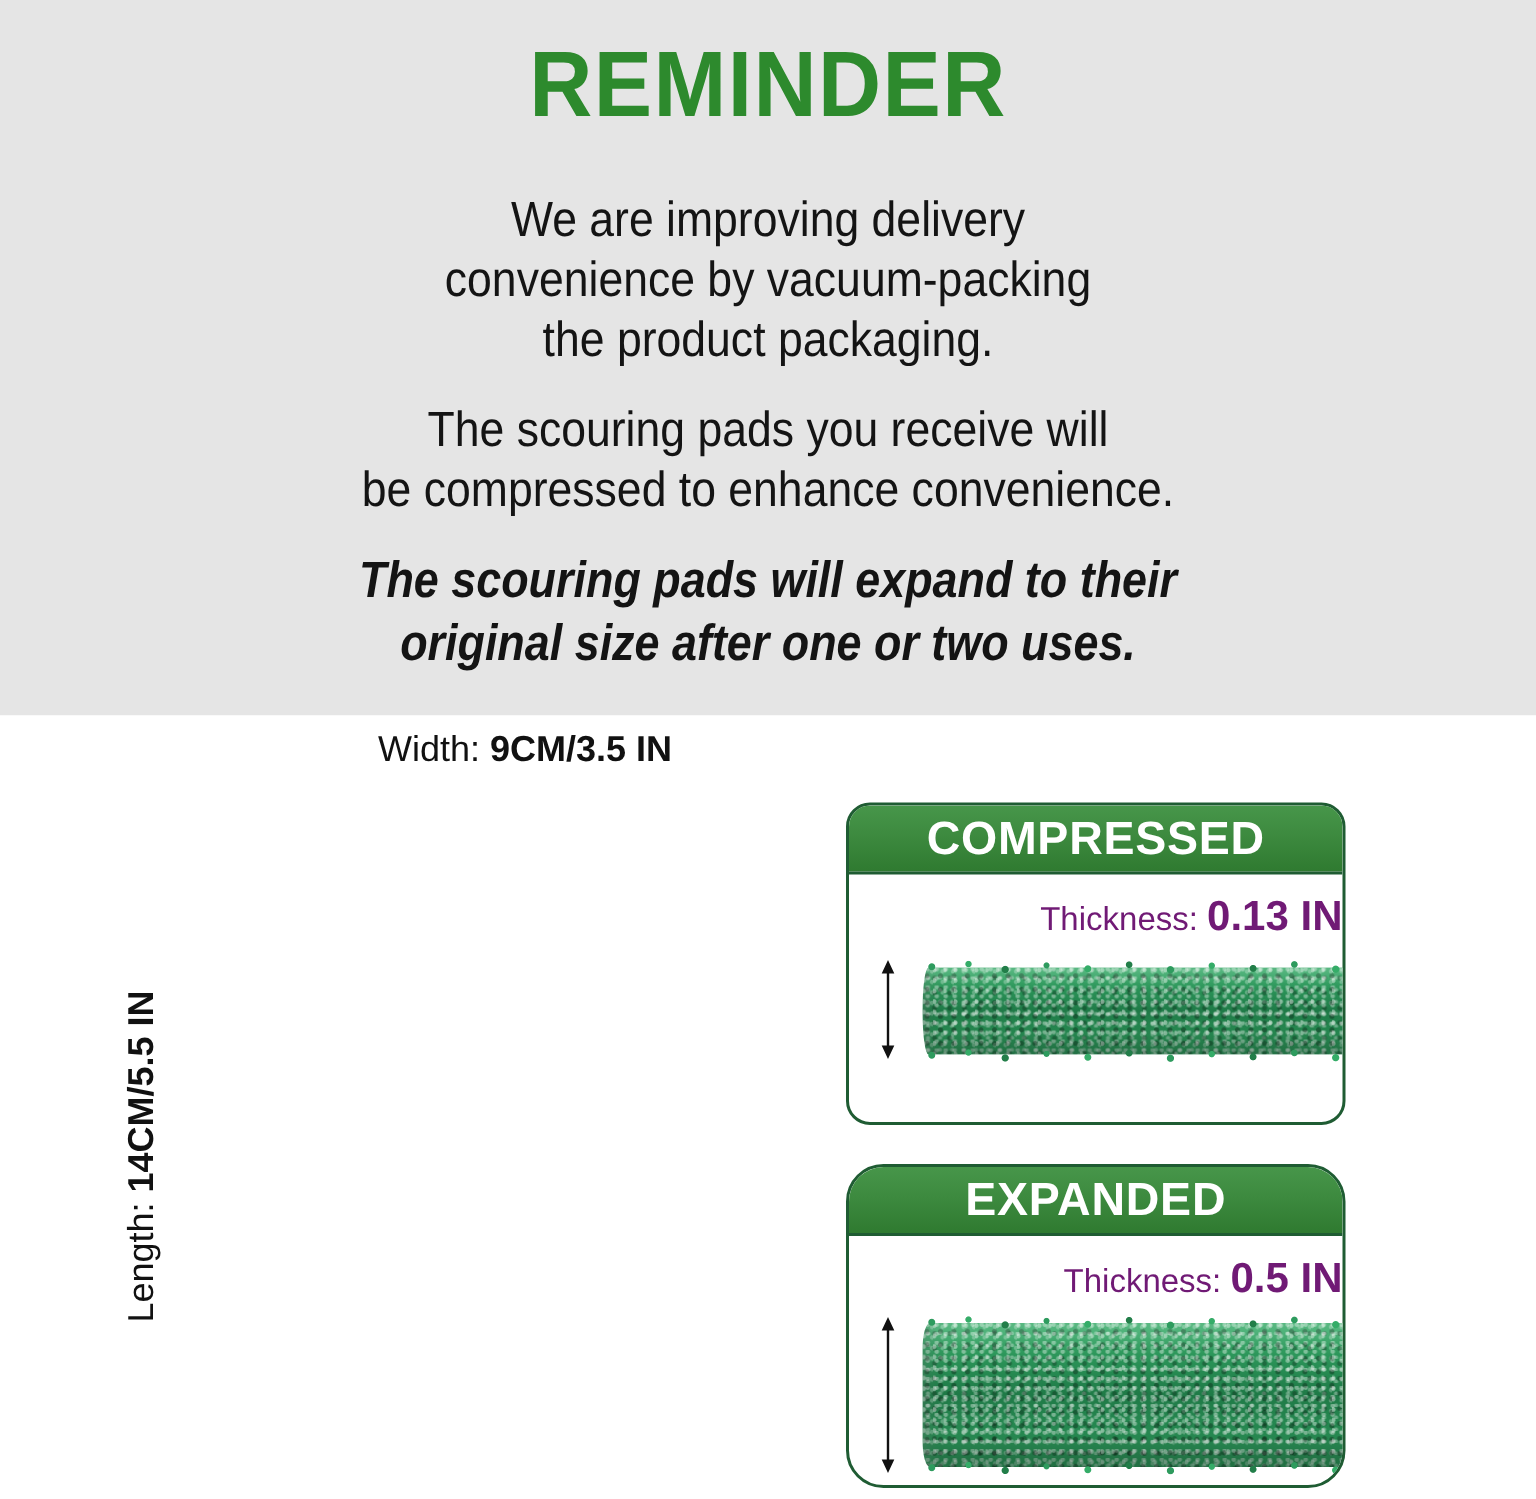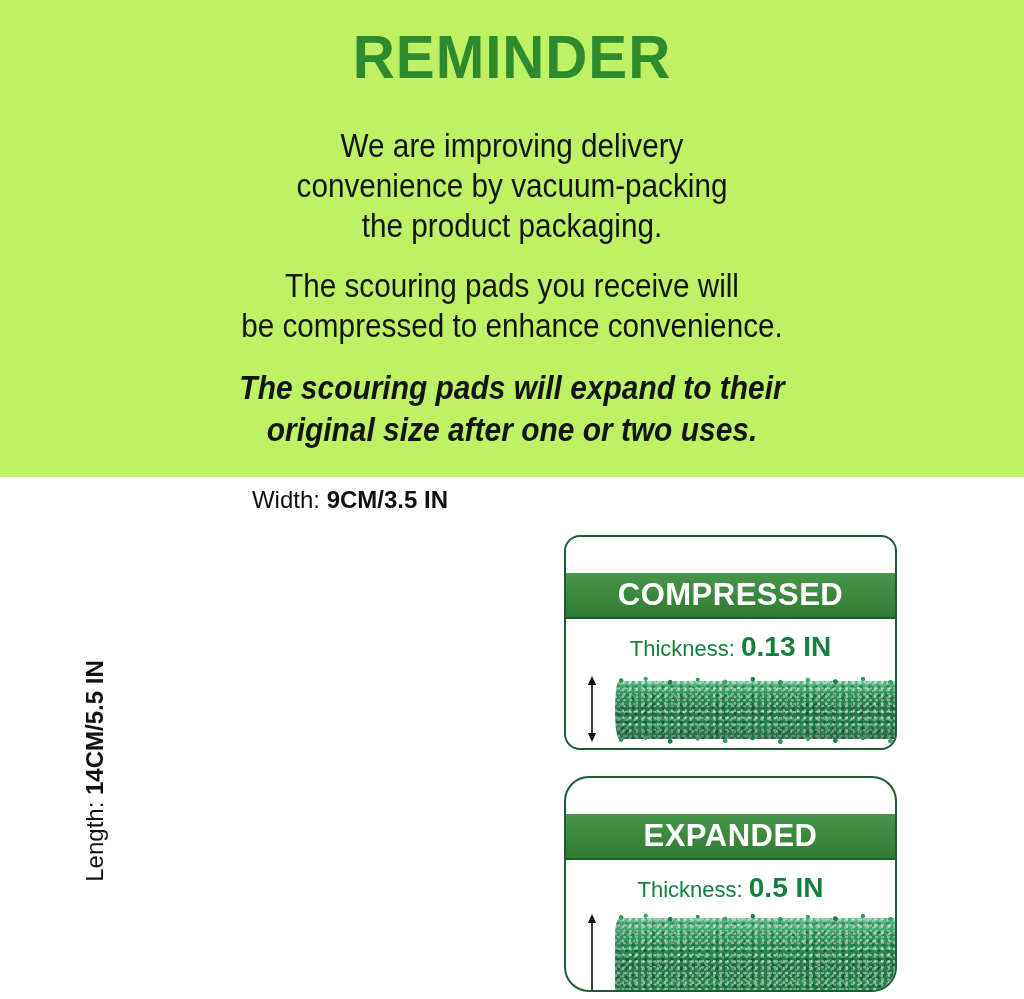--- a/index.html
+++ b/index.html
@@ -21,21 +21,21 @@
     overflow: hidden;
   }
 
   
   .reminder-banner {
     position: absolute;
     left: 0;
     top: 0;
     width: 1024px;
     height: 477px;
-    background: #bef264;
+    background: #e5e5e5;
     box-sizing: border-box;
   }
   .reminder-title {
     position: absolute;
     left: 0;
     top: 24px;
     width: 1024px;
     text-align: center;
     font-family: "Liberation Sans", sans-serif;
     font-weight: bold;
@@ -139,34 +139,33 @@
   .card-header {
     height: 44px;
     line-height: 44px;
     text-align: center;
     font-weight: bold;
     font-size: 31px;
     letter-spacing: 0.5px;
     color: #ffffff;
     background: linear-gradient(180deg, #47964a 0%, #3d8a3f 45%, #2f7a30 100%);
     border-bottom: 2px solid #1f5c33;
-    margin-top: 36px;
   }
   .card-body {
     position: relative;
     height: calc(100% - 46px);
   }
   .thickness-line {
     position: absolute;
     left: 0;
     top: 12px;
     width: 100%;
-    text-align: center;
+    text-align: right;
     font-size: 22px;
-    color: #15803d;
+    color: #701a75;
     white-space: nowrap;
   }
   .thickness-line .strong {
     font-weight: bold;
     font-size: 28px;
   }
   .strip-arrow {
     position: absolute;
     width: 12px;
   }

